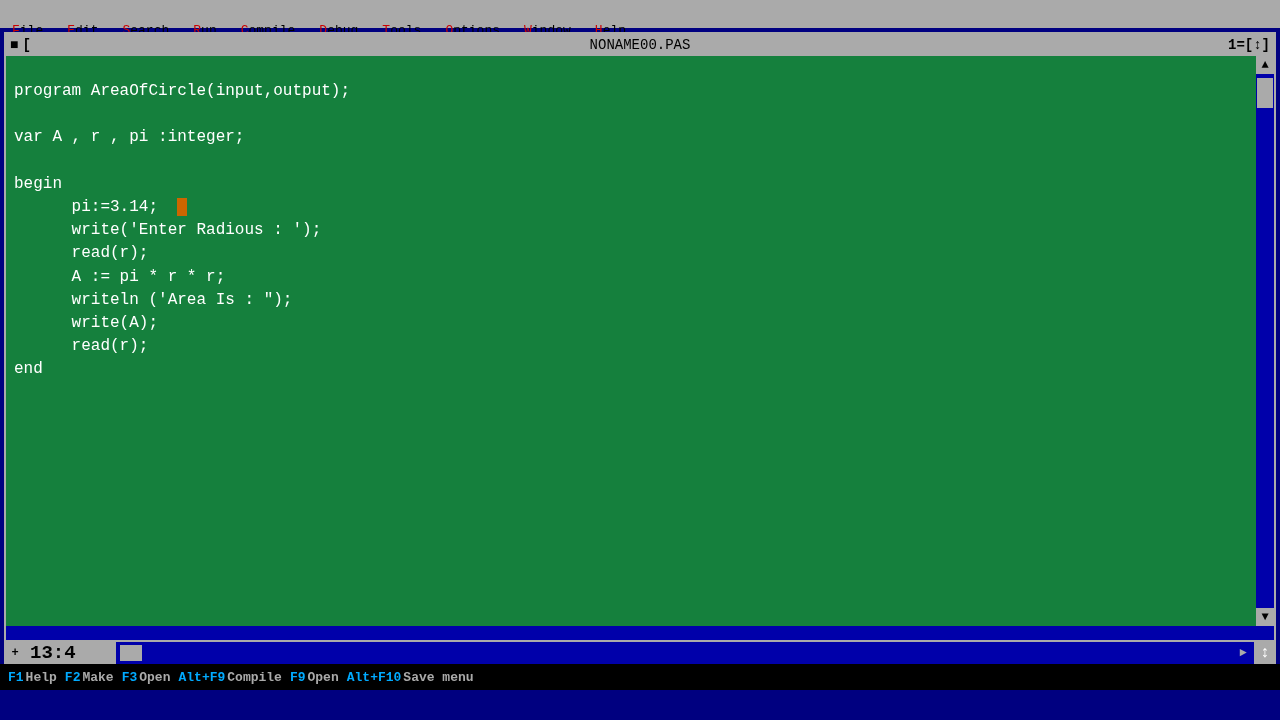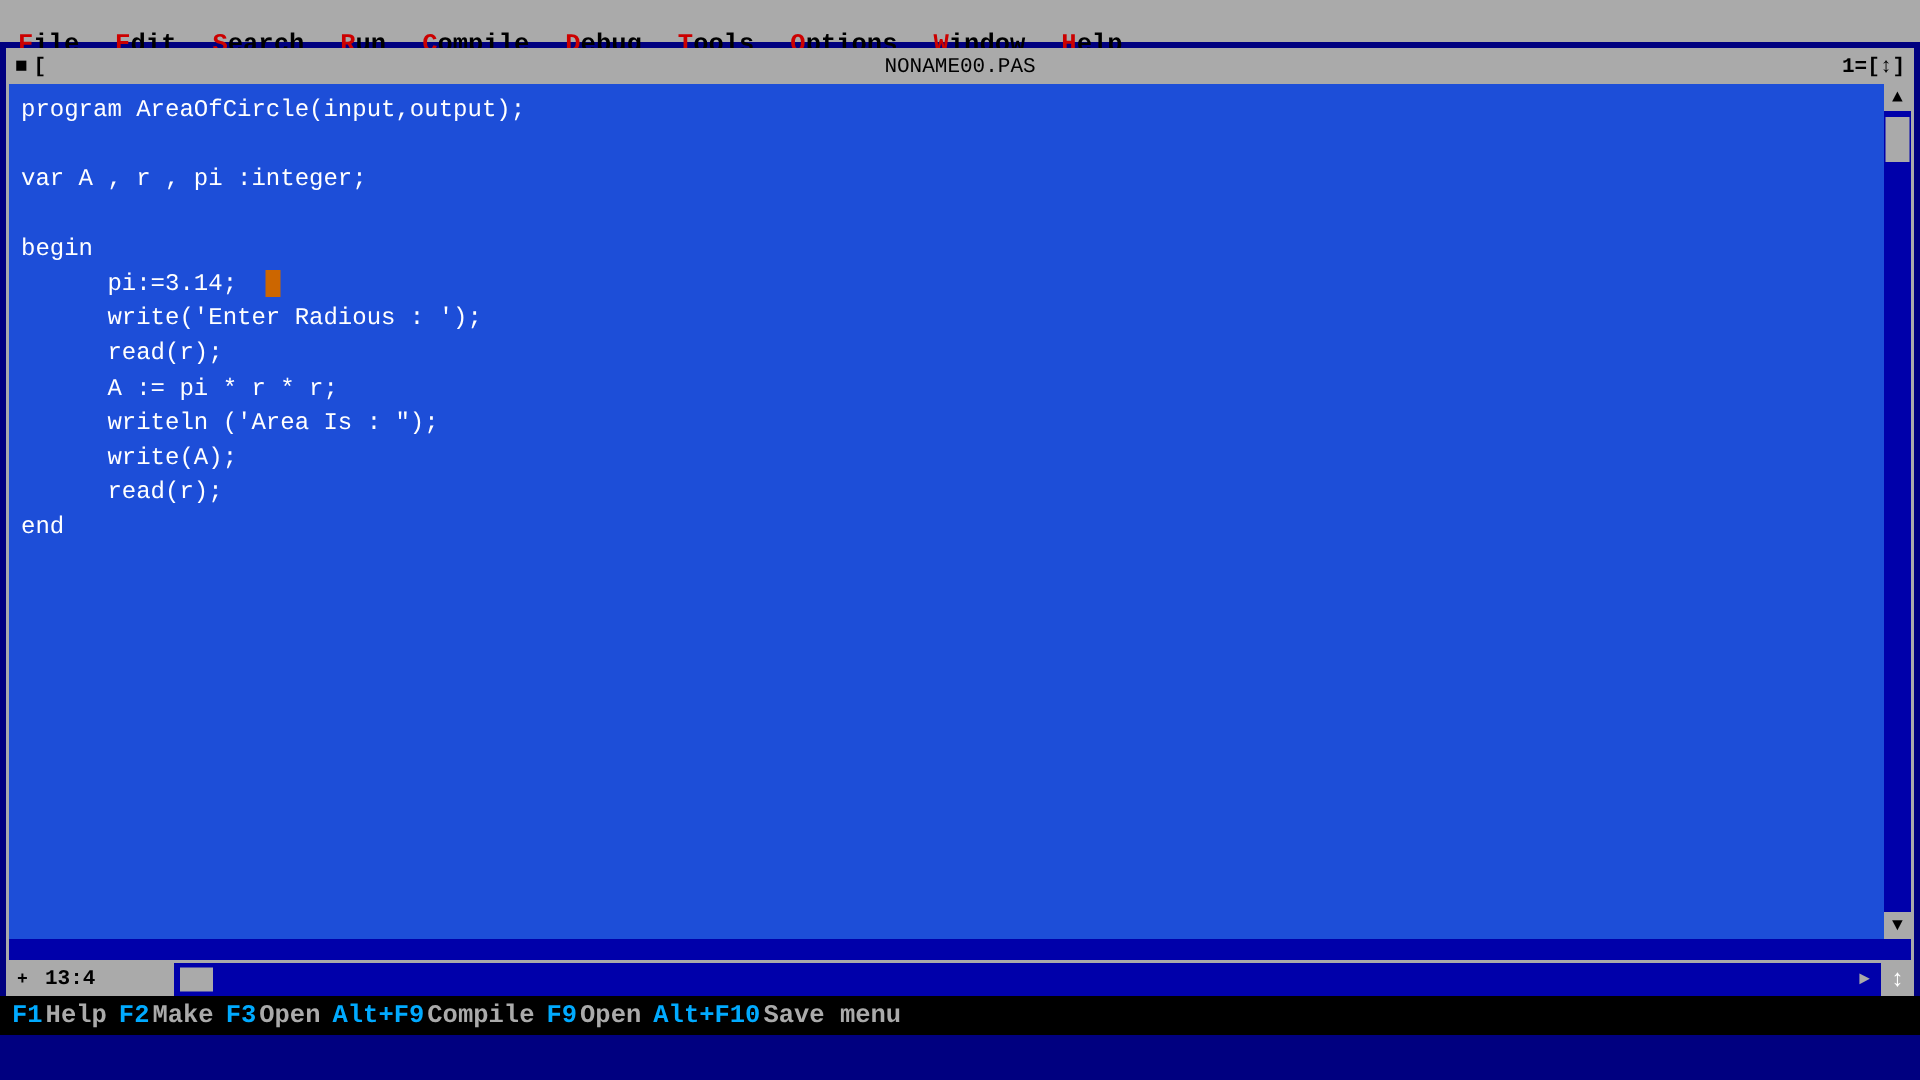--- a/index.html
+++ b/index.html
@@ -18,22 +18,22 @@
       background: #aaaaaa;
       color: #000000;
       display: flex;
       align-items: center;
       height: 28px;
       padding: 0 8px;
       gap: 16px;
     }
     .menu-item {
       color: #000000;
-      font-size: 17px;
-      font-weight: bold;
+      font-size: 13px;
+      font-weight: normal;
       cursor: pointer;
       padding: 2px 4px;
       margin-top: 32px;
     }
     .menu-item span.highlight {
       color: #cc0000;
       text-decoration: underline;
     }
 
     
@@ -71,23 +71,23 @@
       font-weight: normal;
     }
     #editor-titlebar .title-right {
       display: flex;
       align-items: center;
       gap: 4px;
     }
 
     
     #code-area {
-      background: #1d4ed8;
+      background: #15803d;
       color: #ffffff;
-      padding: 6px 8px;
+      padding: 24px 8px;
       font-size: 16px;
       line-height: 1.45;
       font-family: 'Courier New', Courier, monospace;
       white-space: pre;
       height: 570px;
       overflow: hidden;
     }
 
     
     #scrollbar-right {
@@ -141,21 +141,21 @@
     }
 
     
     #funckey-bar {
       background: #000000;
       color: #aaaaaa;
       height: 26px;
       display: flex;
       align-items: center;
       padding: 0 8px;
-      font-size: 17px;
+      font-size: 13px;
       font-weight: bold;
       gap: 0;
     }
     .fkey-item {
       display: flex;
       align-items: center;
       margin-right: 8px;
     }
     .fkey-key {
       color: #00aaff;
@@ -215,21 +215,21 @@
     <div class="scroll-thumb"></div>
     <div style="flex:1"></div>
     <div class="scroll-arrow">▼</div>
   </div>
 
 </div>
 
 <div style="margin: 0 4px; background:#aaaaaa; height:22px; display:flex; align-items:center;">
   <div class="scroll-h-arrow" style="background:#aaaaaa; color:#000; width:22px; height:22px; display:flex; align-items:center; justify-content:center; font-weight:bold; cursor:pointer;">+</div>
   <div style="width:90px; height:22px; display:flex; align-items:center; padding:0 4px;">
-    <span style="font-size:14px; font-weight:bold; color:#000000;">13:4</span>
+    <span style="font-size:19px; font-weight:bold; color:#000000;">13:4</span>
   </div>
   <div style="flex:1; background:#0000aa; height:22px; display:flex; align-items:center; padding-left:4px;">
     <div style="width:22px; height:16px; background:#aaaaaa;"></div>
   </div>
   <div class="scroll-h-arrow" style="background:#0000aa; color:#aaaaaa; width:22px; height:22px; display:flex; align-items:center; justify-content:center; font-weight:bold; cursor:pointer;">►</div>
   <div style="width:22px; height:22px; background:#aaaaaa; display:flex; align-items:center; justify-content:center;">↕</div>
 </div>
 
 <div id="funckey-bar">
   <div class="fkey-item">

